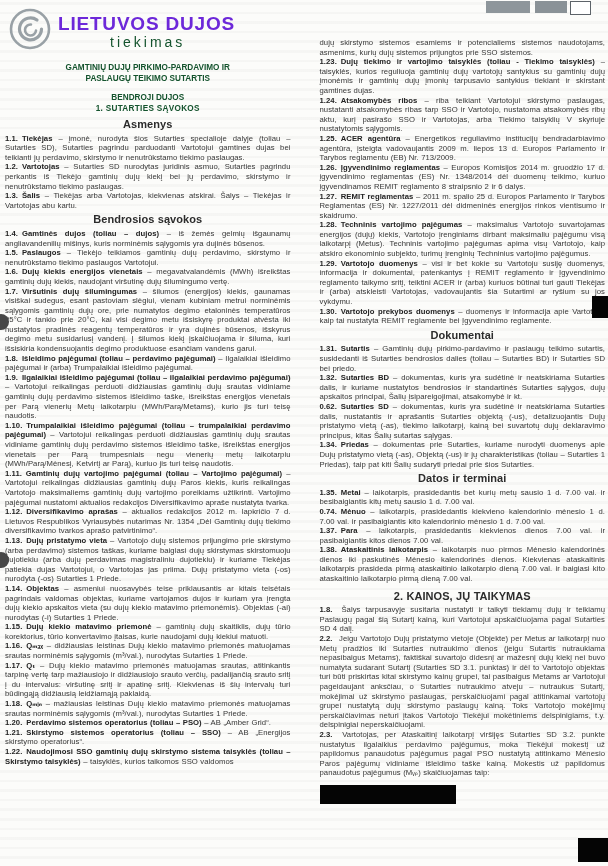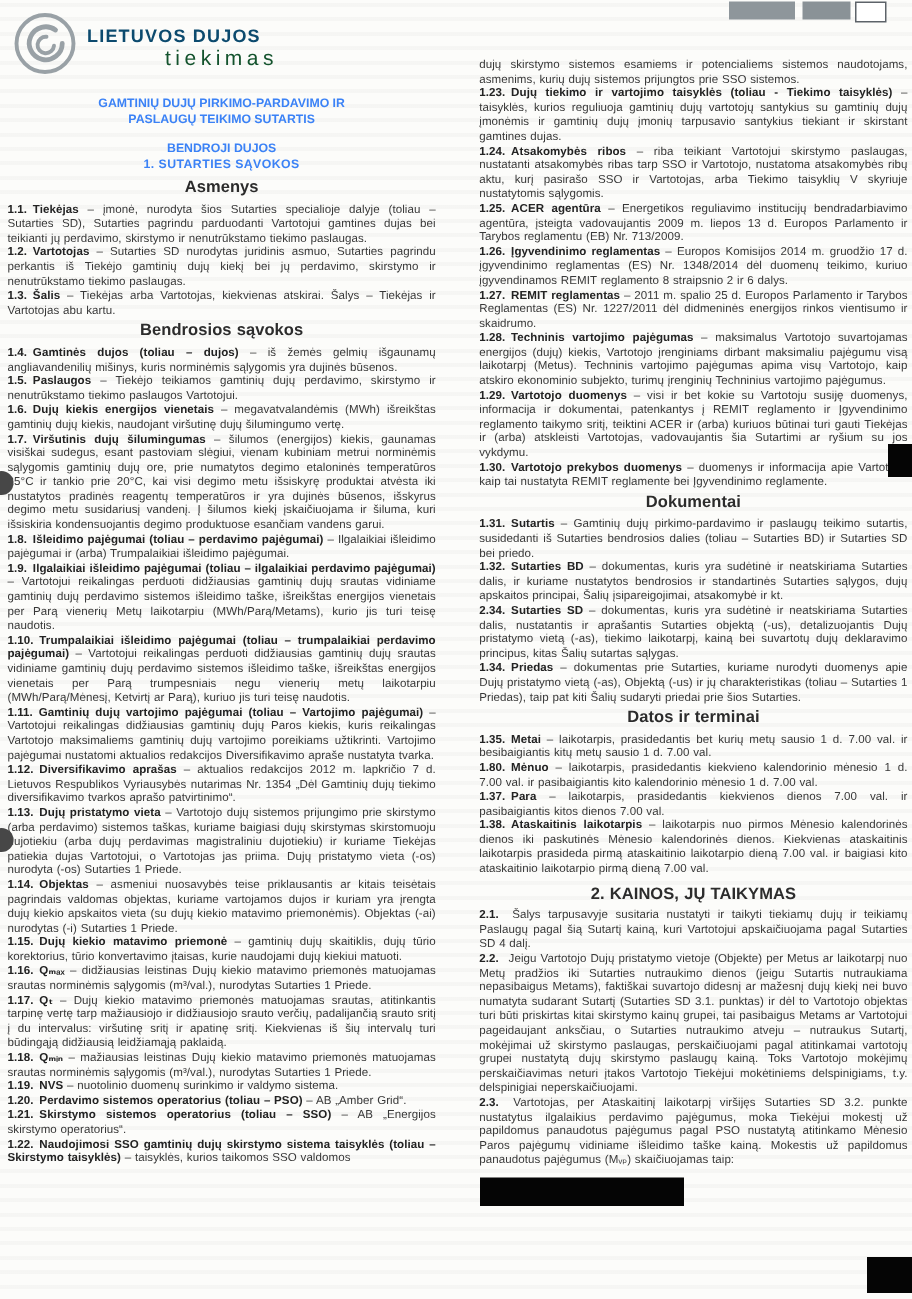--- a/index.html
+++ b/index.html
@@ -21,23 +21,23 @@
   .colbody p{margin:0;font-size:7.7px;line-height:9.6px;text-align:justify;
     letter-spacing:0.05px;word-spacing:0.3px;}
   .colbody p.h{text-align:center;font-weight:bold;margin:5px 0 4px 0;color:#2c2c2c;font-size:11px;}
   .colbody p.h.big{margin-top:8px;}
   .colbody b{color:#232323;}
   .redact{background:#050505;width:136px;height:19px;margin-top:7px;}
 
   
   .hdr{padding-top:7px;}
   .brandrow{display:flex;align-items:center;gap:6px;margin-left:3px;}
-  .brandtxt .bn{font-weight:bold;font-size:12px;letter-spacing:0.8px;color:#0c4a6e;}
+  .brandtxt .bn{font-weight:bold;font-size:19px;letter-spacing:0.8px;color:#6d28d9;}
   .brandtxt .bs{font-size:14px;letter-spacing:3px;color:#14532d;margin-left:52px;margin-top:-1px;}
-  .titleblock{text-align:center;font-weight:bold;color:#3b82f6;}
+  .titleblock{text-align:center;font-weight:bold;color:#14532d;}
   .t1{font-size:8.2px;line-height:11px;margin-top:7px;}
   .t2{font-size:8.2px;margin-top:9px;}
   .t3{font-size:8.2px;margin-top:2px;margin-bottom:7px;letter-spacing:0.3px;}
   .rightcol{padding-top:38px;box-sizing:border-box;margin-left:20px;}
 
   
   .sq{position:absolute;top:1px;height:12px;}
   .sq1{left:486px;width:44px;background:#8e969b;}
   .sq2{left:535px;width:32px;background:#8a9297;}
   .sq3{left:570px;width:19px;height:12px;background:#fff;border:1.6px solid #5d6369;}
@@ -98,50 +98,49 @@
           <p class="para"><b>1.9. Ilgalaikiai išleidimo pajėgumai (toliau – ilgalaikiai perdavimo pajėgumai)</b> – Vartotojui reikalingas perduoti didžiausias gamtinių dujų srautas vidiniame gamtinių dujų perdavimo sistemos išleidimo taške, išreikštas energijos vienetais per Parą vienerių Metų laikotarpiu (MWh/Parą/Metams), kurio jis turi teisę naudotis.</p>
           <p class="para"><b>1.10. Trumpalaikiai išleidimo pajėgumai (toliau – trumpalaikiai perdavimo pajėgumai)</b> – Vartotojui reikalingas perduoti didžiausias gamtinių dujų srautas vidiniame gamtinių dujų perdavimo sistemos išleidimo taške, išreikštas energijos vienetais per Parą trumpesniais negu vienerių metų laikotarpiu (MWh/Parą/Mėnesį, Ketvirtį ar Parą), kuriuo jis turi teisę naudotis.</p>
           <p class="para"><b>1.11. Gamtinių dujų vartojimo pajėgumai (toliau – Vartojimo pajėgumai)</b> – Vartotojui reikalingas didžiausias gamtinių dujų Paros kiekis, kuris reikalingas Vartotojo maksimaliems gamtinių dujų vartojimo poreikiams užtikrinti. Vartojimo pajėgumai nustatomi aktualios redakcijos Diversifikavimo apraše nustatyta tvarka.</p>
           <p class="para"><b>1.12. Diversifikavimo aprašas</b> – aktualios redakcijos 2012 m. lapkričio 7 d. Lietuvos Respublikos Vyriausybės nutarimas Nr. 1354 „Dėl Gamtinių dujų tiekimo diversifikavimo tvarkos aprašo patvirtinimo“.</p>
           <p class="para"><b>1.13. Dujų pristatymo vieta</b> – Vartotojo dujų sistemos prijungimo prie skirstymo (arba perdavimo) sistemos taškas, kuriame baigiasi dujų skirstymas skirstomuoju dujotiekiu (arba dujų perdavimas magistraliniu dujotiekiu) ir kuriame Tiekėjas patiekia dujas Vartotojui, o Vartotojas jas priima. Dujų pristatymo vieta (-os) nurodyta (-os) Sutarties 1 Priede.</p>
           <p class="para"><b>1.14. Objektas</b> – asmeniui nuosavybės teise priklausantis ar kitais teisėtais pagrindais valdomas objektas, kuriame vartojamos dujos ir kuriam yra įrengta dujų kiekio apskaitos vieta (su dujų kiekio matavimo priemonėmis). Objektas (-ai) nurodytas (-i) Sutarties 1 Priede.</p>
           <p class="para"><b>1.15. Dujų kiekio matavimo priemonė</b> – gamtinių dujų skaitiklis, dujų tūrio korektorius, tūrio konvertavimo įtaisas, kurie naudojami dujų kiekiui matuoti.</p>
           <p class="para"><b>1.16. Qₘₐₓ</b> – didžiausias leistinas Dujų kiekio matavimo priemonės matuojamas srautas norminėmis sąlygomis (m³/val.), nurodytas Sutarties 1 Priede.</p>
           <p class="para"><b>1.17. Qₜ</b> – Dujų kiekio matavimo priemonės matuojamas srautas, atitinkantis tarpinę vertę tarp mažiausiojo ir didžiausiojo srauto verčių, padalijančią srauto sritį į du intervalus: viršutinę sritį ir apatinę sritį. Kiekvienas iš šių intervalų turi būdingąją didžiausią leidžiamąją paklaidą.</p>
           <p class="para"><b>1.18. Qₘᵢₙ</b> – mažiausias leistinas Dujų kiekio matavimo priemonės matuojamas srautas norminėmis sąlygomis (m³/val.), nurodytas Sutarties 1 Priede.</p>
-          <p class="para"><b>1.19. NVS</b> – nuotolinio duomenų surinkimo ir valdymo sistema.</p>
           <p class="para"><b>1.20. Perdavimo sistemos operatorius (toliau – PSO)</b> – AB „Amber Grid“.</p>
           <p class="para"><b>1.21. Skirstymo sistemos operatorius (toliau – SSO)</b> – AB „Energijos skirstymo operatorius“.</p>
           <p class="para"><b>1.22. Naudojimosi SSO gamtinių dujų skirstymo sistema taisyklės (toliau – Skirstymo taisyklės)</b> – taisyklės, kurios taikomos SSO valdomos</p>
         </div>
     </div>
 
     <div class="col rightcol">
       <div class="colbody" id="col-right">
           <p class="para">dujų skirstymo sistemos esamiems ir potencialiems sistemos naudotojams, asmenims, kurių dujų sistemos prijungtos prie SSO sistemos.</p>
           <p class="para"><b>1.23. Dujų tiekimo ir vartojimo taisyklės (toliau - Tiekimo taisyklės)</b> – taisyklės, kurios reguliuoja gamtinių dujų vartotojų santykius su gamtinių dujų įmonėmis ir gamtinių dujų įmonių tarpusavio santykius tiekiant ir skirstant gamtines dujas.</p>
           <p class="para"><b>1.24. Atsakomybės ribos</b> – riba teikiant Vartotojui skirstymo paslaugas, nustatanti atsakomybės ribas tarp SSO ir Vartotojo, nustatoma atsakomybės ribų aktu, kurį pasirašo SSO ir Vartotojas, arba Tiekimo taisyklių V skyriuje nustatytomis sąlygomis.</p>
           <p class="para"><b>1.25. ACER agentūra</b> – Energetikos reguliavimo institucijų bendradarbiavimo agentūra, įsteigta vadovaujantis 2009 m. liepos 13 d. Europos Parlamento ir Tarybos reglamentu (EB) Nr. 713/2009.</p>
           <p class="para"><b>1.26. Įgyvendinimo reglamentas</b> – Europos Komisijos 2014 m. gruodžio 17 d. įgyvendinimo reglamentas (ES) Nr. 1348/2014 dėl duomenų teikimo, kuriuo įgyvendinamos REMIT reglamento 8 straipsnio 2 ir 6 dalys.</p>
           <p class="para"><b>1.27. REMIT reglamentas</b> – 2011 m. spalio 25 d. Europos Parlamento ir Tarybos Reglamentas (ES) Nr. 1227/2011 dėl didmeninės energijos rinkos vientisumo ir skaidrumo.</p>
           <p class="para"><b>1.28. Techninis vartojimo pajėgumas</b> – maksimalus Vartotojo suvartojamas energijos (dujų) kiekis, Vartotojo įrenginiams dirbant maksimaliu pajėgumu visą laikotarpį (Metus). Techninis vartojimo pajėgumas apima visų Vartotojo, kaip atskiro ekonominio subjekto, turimų įrenginių Techninius vartojimo pajėgumus.</p>
           <p class="para"><b>1.29. Vartotojo duomenys</b> – visi ir bet kokie su Vartotoju susiję duomenys, informacija ir dokumentai, patenkantys į REMIT reglamento ir Įgyvendinimo reglamento taikymo sritį, teiktini ACER ir (arba) kuriuos būtinai turi gauti Tiekėjas ir (arba) atskleisti Vartotojas, vadovaujantis šia Sutartimi ar ryšium su jos vykdymu.</p>
           <p class="para"><b>1.30. Vartotojo prekybos duomenys</b> – duomenys ir informacija apie Vartotoją, kaip tai nustatyta REMIT reglamente bei Įgyvendinimo reglamente.</p>
           <p class="h">Dokumentai</p>
           <p class="para"><b>1.31. Sutartis</b> – Gamtinių dujų pirkimo-pardavimo ir paslaugų teikimo sutartis, susidedanti iš Sutarties bendrosios dalies (toliau – Sutarties BD) ir Sutarties SD  bei priedo.</p>
           <p class="para"><b>1.32. Sutarties BD</b> – dokumentas, kuris yra sudėtinė ir neatskiriama Sutarties dalis, ir kuriame nustatytos bendrosios ir standartinės Sutarties sąlygos, dujų apskaitos principai, Šalių įsipareigojimai, atsakomybė ir kt.</p>
-          <p class="para"><b>2.34. Sutarties SD</b> – dokumentas, kuris yra sudėtinė ir neatskiriama Sutarties dalis, nustatantis ir aprašantis Sutarties objektą (-us), detalizuojantis Dujų pristatymo vietą (-as), tiekimo laikotarpį, kainą bei suvartotų dujų deklaravimo principus, kitas Šalių sutartas sąlygas.</p>
+          <p class="para"><b>0.62. Sutarties SD</b> – dokumentas, kuris yra sudėtinė ir neatskiriama Sutarties dalis, nustatantis ir aprašantis Sutarties objektą (-us), detalizuojantis Dujų pristatymo vietą (-as), tiekimo laikotarpį, kainą bei suvartotų dujų deklaravimo principus, kitas Šalių sutartas sąlygas.</p>
           <p class="para"><b>1.34. Priedas</b> – dokumentas prie Sutarties, kuriame nurodyti duomenys apie Dujų pristatymo vietą (-as), Objektą (-us) ir jų charakteristikas (toliau – Sutarties 1 Priedas), taip pat kiti Šalių sudaryti priedai prie šios Sutarties.</p>
           <p class="h">Datos ir terminai</p>
           <p class="para"><b>1.35. Metai</b> – laikotarpis, prasidedantis bet kurių metų sausio 1 d. 7.00 val. ir besibaigiantis kitų metų sausio 1 d. 7.00 val.</p>
-          <p class="para"><b>1.80. Mėnuo</b> – laikotarpis, prasidedantis kiekvieno kalendorinio mėnesio 1 d. 7.00 val. ir pasibaigiantis kito kalendorinio mėnesio 1 d. 7.00 val.</p>
+          <p class="para"><b>0.74. Mėnuo</b> – laikotarpis, prasidedantis kiekvieno kalendorinio mėnesio 1 d. 7.00 val. ir pasibaigiantis kito kalendorinio mėnesio 1 d. 7.00 val.</p>
           <p class="para"><b>1.37. Para</b> – laikotarpis, prasidedantis kiekvienos dienos 7.00 val. ir pasibaigiantis kitos dienos 7.00 val.</p>
           <p class="para"><b>1.38. Ataskaitinis laikotarpis</b> – laikotarpis nuo pirmos Mėnesio kalendorinės dienos iki paskutinės Mėnesio kalendorinės dienos. Kiekvienas ataskaitinis laikotarpis prasideda pirmą ataskaitinio laikotarpio dieną 7.00 val. ir baigiasi kito ataskaitinio laikotarpio pirmą dieną 7.00 val.</p>
           <p class="h big">2.   KAINOS, JŲ TAIKYMAS</p>
-          <p class="para"><b>2.1. </b> Šalys tarpusavyje susitaria nustatyti ir taikyti tiekiamų dujų ir teikiamų Paslaugų pagal šią Sutartį kainą, kuri Vartotojui apskaičiuojama pagal Sutarties SD 4 dalį.</p>
+          <p class="para"><b>1.8. </b> Šalys tarpusavyje susitaria nustatyti ir taikyti tiekiamų dujų ir teikiamų Paslaugų pagal šią Sutartį kainą, kuri Vartotojui apskaičiuojama pagal Sutarties SD 4 dalį.</p>
           <p class="para"><b>2.2. </b> Jeigu Vartotojo Dujų pristatymo vietoje (Objekte) per Metus ar laikotarpį nuo Metų pradžios iki Sutarties nutraukimo dienos (jeigu Sutartis nutraukiama nepasibaigus Metams), faktiškai suvartojo didesnį ar mažesnį dujų kiekį nei buvo numatyta sudarant Sutartį (Sutarties SD 3.1. punktas) ir dėl to Vartotojo objektas turi būti priskirtas kitai skirstymo kainų grupei, tai pasibaigus Metams ar Vartotojui pageidaujant anksčiau, o Sutarties nutraukimo atveju – nutraukus Sutartį, mokėjimai už skirstymo paslaugas, perskaičiuojami pagal atitinkamai vartotojų grupei nustatytą dujų skirstymo paslaugų kainą. Toks Vartotojo mokėjimų perskaičiavimas neturi įtakos Vartotojo Tiekėjui mokėtiniems delspinigiams, t.y. delspinigiai neperskaičiuojami.</p>
           <p class="para"><b>2.3. </b> Vartotojas, per Ataskaitinį laikotarpį viršijęs Sutarties SD 3.2. punkte nustatytus ilgalaikius perdavimo pajėgumus, moka Tiekėjui mokestį už papildomus panaudotus pajėgumus pagal PSO nustatytą atitinkamo Mėnesio Paros pajėgumų vidiniame išleidimo taške kainą. Mokestis už papildomus panaudotus pajėgumus (Mᵥₚ) skaičiuojamas taip:</p>
           <div class="redact"></div>
         </div>
     </div>
   </div>
 
   <div class="punch p1"></div>
   <div class="punch p2"></div>
 

